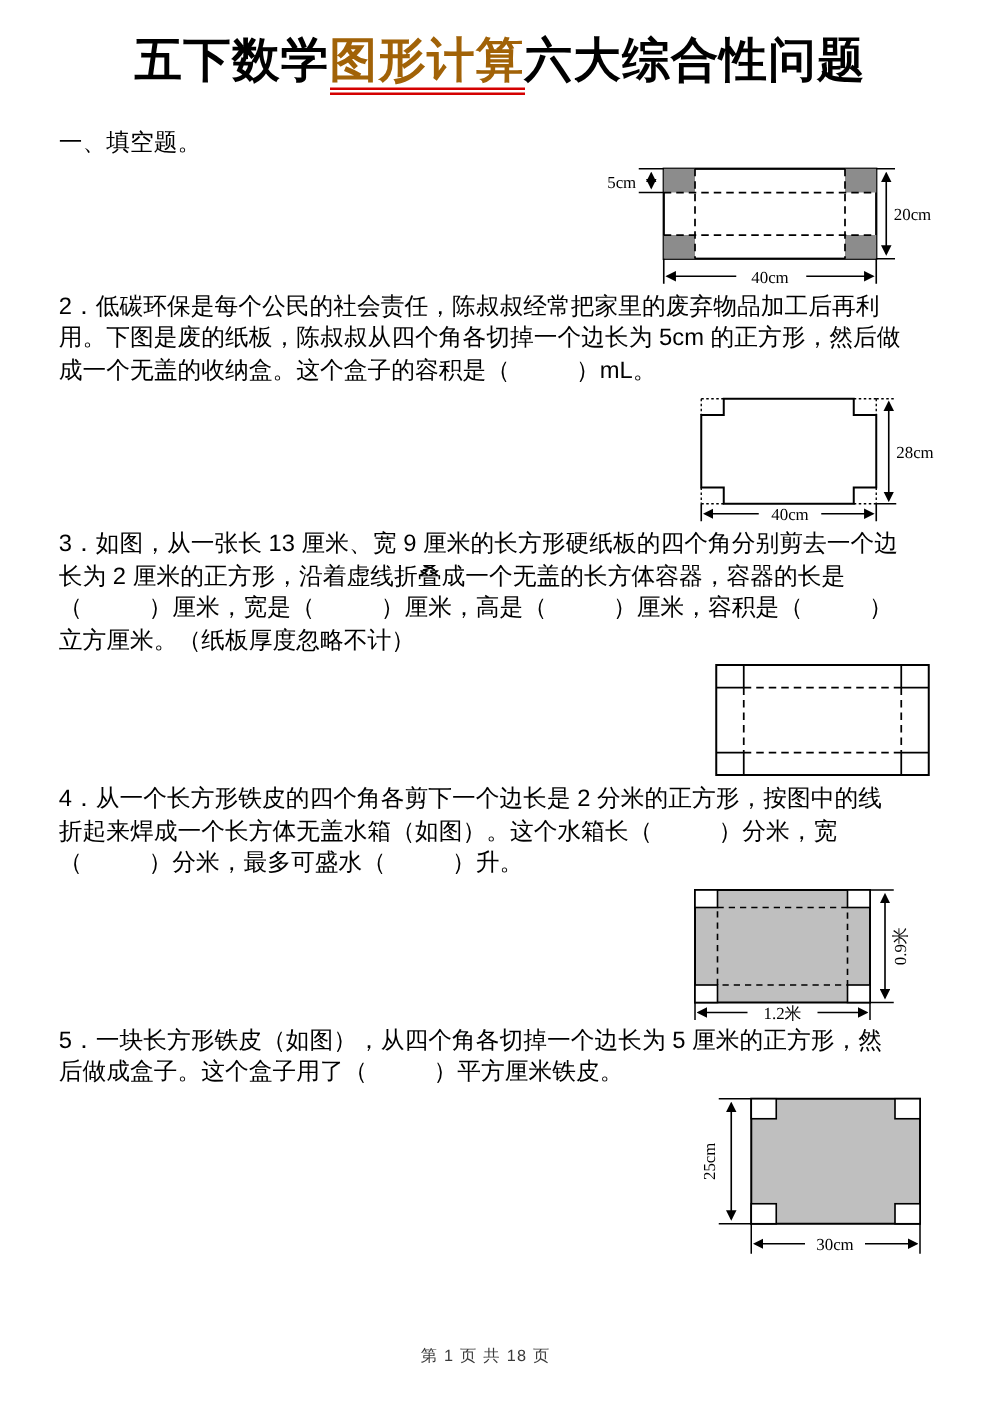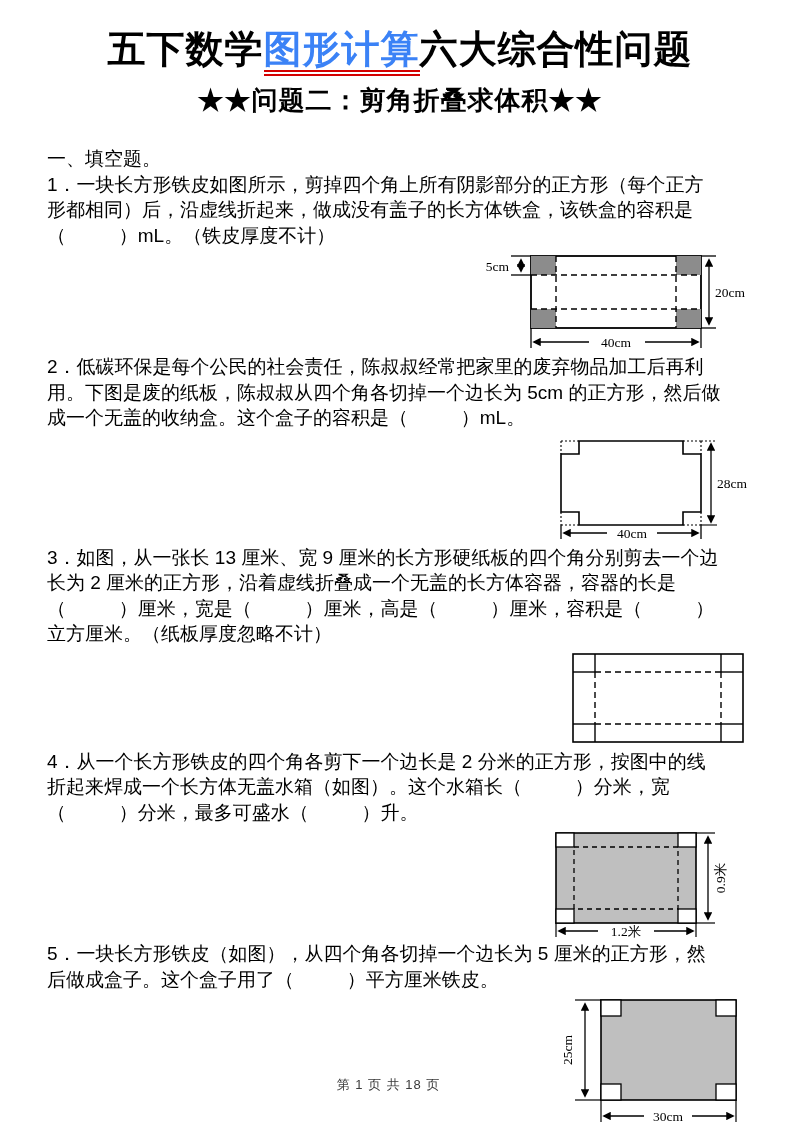--- a/index.html
+++ b/index.html
@@ -1,45 +1,41 @@
 <!DOCTYPE html>
 <html><head>
 <meta charset="utf-8">
 <style>
   html,body{margin:0;padding:0;background:#ffffff;}
   body{width:793px;height:1122px;font-family:"Liberation Sans",sans-serif;color:#000;}
   .page{position:relative;width:793px;height:1122px;overflow:hidden;box-sizing:border-box;
         padding:26px 40px 0 47px;}
   .title{ text-align:center; font-size:38px; font-weight:bold; letter-spacing:1px;
           line-height:1.25; white-space:nowrap;}
-  .title .hl{ color:#3b82f6; border-bottom:6px double #d40000; padding-bottom:0px;}
+  .title .hl{ color:#a16207; border-bottom:6px double #d40000; padding-bottom:0px;}
   .subtitle{ text-align:center; font-size:26px; font-weight:bold; margin-top:9px; letter-spacing:1px;}
   .section-h{ font-size:19px; line-height:25px; margin-top:28px; font-weight:500;}
   .q{ font-size:19px; line-height:25.5px; margin:1px 0 0 0; white-space:pre-wrap; font-weight:500;}
   .fig{ margin:2px 0 2px 0; display:flex; justify-content:flex-end;}
   .fig svg{ display:block;}
   .dim{ font-family:"Liberation Serif",serif; font-size:13.5px; fill:#000;}
   .footer{ position:absolute; left:0; right:16px; top:1076px; text-align:center;
            font-size:13px; color:#3a3a3a; letter-spacing:1px;}
   svg line, svg rect, svg path{ vector-effect:none; }
 </style>
 </head>
 <body>
 
 <div class="page">
 
   <div class="title"><span>五下数学</span><span class="hl">图形计算</span><span>六大综合性问题</span></div>
 
-  <div class="subtitle">★★问题二：剪角折叠求体积★★</div>
 
   <div class="section-h">一、填空题。</div>
 
-  <p class="q">1．一块长方形铁皮如图所示，剪掉四个角上所有阴影部分的正方形（每个正方
-形都相同）后，沿虚线折起来，做成没有盖子的长方体铁盒，该铁盒的容积是
-（          ）mL。（铁皮厚度不计）</p>
 
   <figure class="fig">
     <svg width="268" height="102" viewBox="0 0 268 102">
       <defs>
         <marker id="a1" viewBox="0 0 10 10" refX="8" refY="5" markerWidth="6.5" markerHeight="6.5" orient="auto-start-reverse">
           <path d="M0 0L10 5L0 10z" fill="#000"></path>
         </marker>
       </defs>
       <rect x="46" y="6" width="170" height="72" fill="#ffffff" stroke="#000" stroke-width="1.8"></rect>
       <rect x="46" y="6" width="25" height="19" fill="#8c8c8c"></rect>

